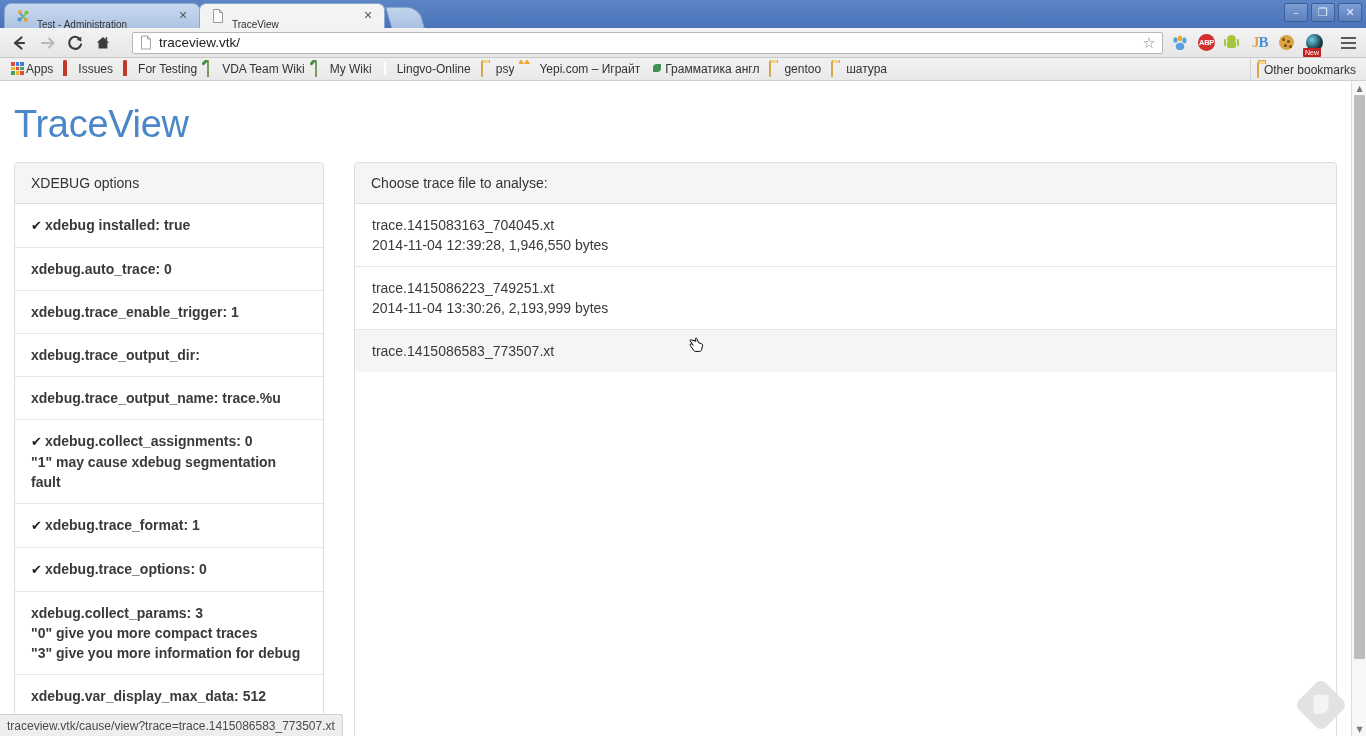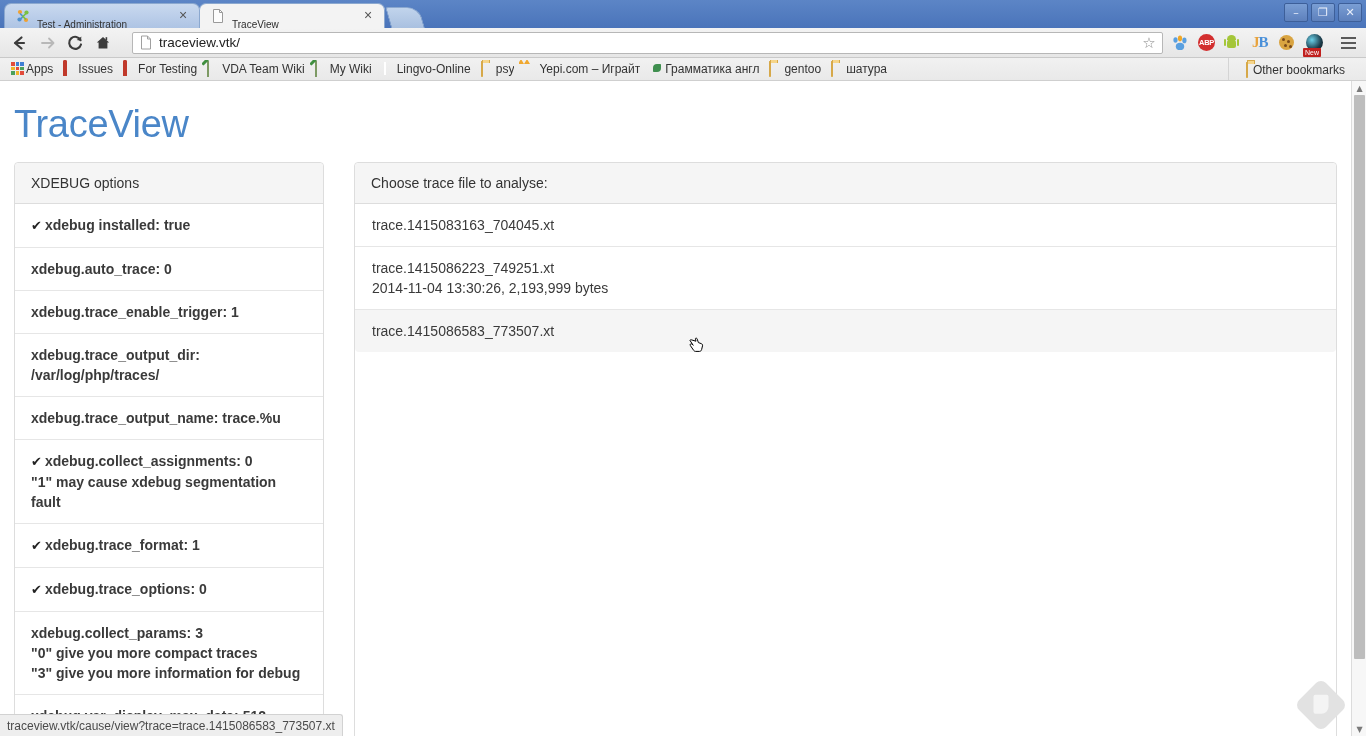--- a/index.html
+++ b/index.html
@@ -192,21 +192,21 @@
   .bm .bmicon {
     width: 14px; height: 14px;
     flex: 0 0 14px;
     position: relative;
   }
   .bm-other {
     position: absolute;
     right: 4px; top: 0;
     height: 23px;
     display: flex; align-items: center; gap: 5px;
-    padding: 0 17px;
+    padding: 0 6px;
     background: linear-gradient(to bottom, #f1f1f1, #e9e9e9);
     border-left: 1px solid #d4d4d4;
   }
 
   
   .folder {
     width: 14px; height: 12px;
     background: #f6d58a;
     border: 1px solid #d6a849;
     border-radius: 1px 2px 2px 2px;
@@ -682,21 +682,20 @@
           <span class="check">✔</span><span>xdebug installed: true</span>
         </div>
         <div class="lg-item">
           <span>xdebug.auto_trace: 0</span>
         </div>
         <div class="lg-item">
           <span>xdebug.trace_enable_trigger: 1</span>
         </div>
         <div class="lg-item">
           <span class="sub">xdebug.trace_output_dir:</span>
-          <span class="sub">/var/log/php/traces/</span>
         </div>
         <div class="lg-item">
           <span>xdebug.trace_output_name: trace.%u</span>
         </div>
         <div class="lg-item">
           <span class="sub"><span class="check">✔</span><span>xdebug.collect_assignments: 0</span></span>
           <span class="sub">"1" may cause xdebug segmentation fault</span>
         </div>
         <div class="lg-item">
           <span class="check">✔</span><span>xdebug.trace_format: 1</span>
@@ -715,20 +714,21 @@
         <div class="lg-item">
           <span>xdebug.var_display_max_depth: 2</span>
         </div>
       </div>
 
       <div class="panel panel-right">
         <div class="panel-head">Choose trace file to analyse:</div>
 
         <div class="trace-item">
           <span class="fname">trace.1415083163_704045.xt</span>
+          <span class="fmeta">2014-11-04 12:39:28, 1,946,550 bytes</span>
         </div>
         <div class="trace-item">
           <span class="fname">trace.1415086223_749251.xt</span>
           <span class="fmeta">2014-11-04 13:30:26, 2,193,999 bytes</span>
         </div>
         <div class="trace-item hover">
           <span class="fname">trace.1415086583_773507.xt</span>
         </div>
       </div>
 

